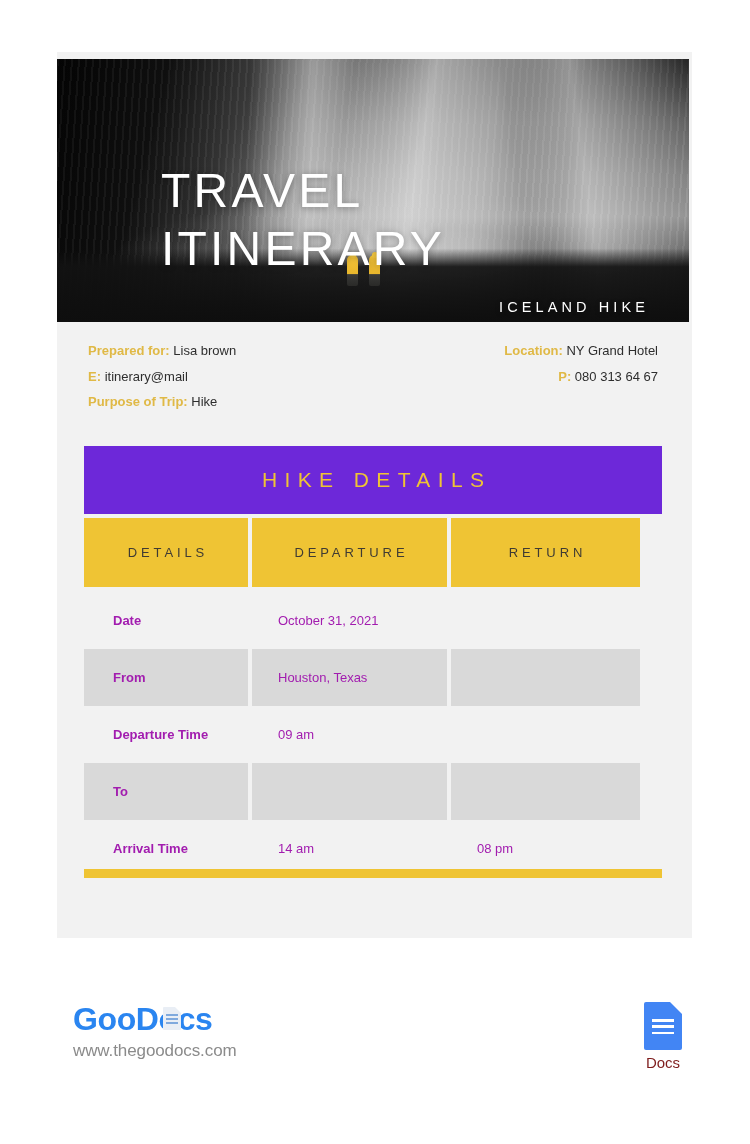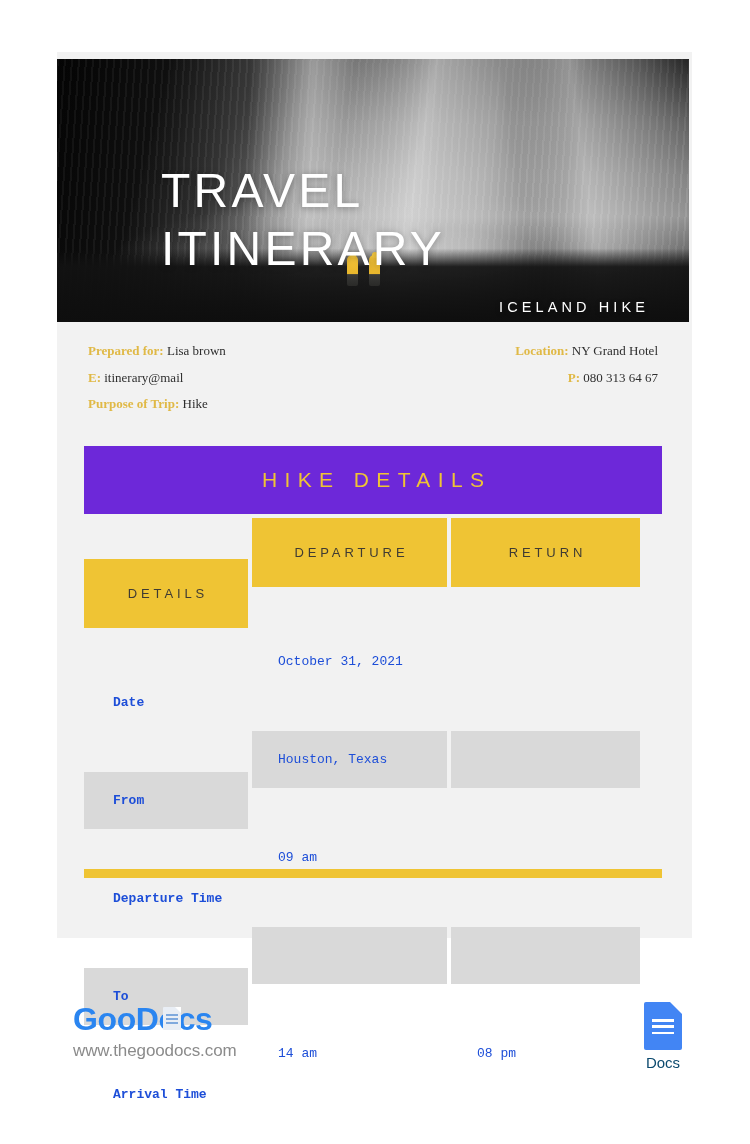--- a/index.html
+++ b/index.html
@@ -119,21 +119,20 @@
     left: 88px;
     top: 343px;
     width: 570px;
   }
   .meta-row {
     display: flex;
     justify-content: space-between;
     align-items: flex-end;
     margin-bottom: 10.5px;
     font-size: 13px;
-    font-family: Liberation Serif, serif;
   }
   .meta-cell { white-space: nowrap; }
   .meta-cell.right { text-align: right; }
   .meta-label {
     color: #e0b946;
     font-weight: 700;
   }
   .meta-value {
     color: #2e2e2e;
     font-weight: 400;
@@ -169,42 +168,41 @@
   .trow {
     display: flex;
     gap: 4px;
   }
   .tcell {
     box-sizing: border-box;
     display: flex;
     align-items: center;
     font-size: 13px;
   }
-  .tcell.c0 { width: 164px; padding-left: 29px; margin-top: 41px; }
+  .tcell.c0 { width: 164px; padding-left: 29px; }
   .tcell.c1 { width: 195px; padding-left: 26px; }
   .tcell.c2 { width: 189px; padding-left: 26px; }
 
   
   .trow.head { margin-bottom: 5px; }
   .trow.head .tcell {
     height: 69px;
     background: #efc434;
     color: #3f3b33;
     font-size: 13px;
     letter-spacing: 3.9px;
     justify-content: center;
     padding-left: 0;
     text-indent: 3.9px;
   }
 
   
   .trow.body .tcell {
     height: 57px;
-    color: #1d4ed8;
-    font-family: Liberation Mono, monospace;
+    color: #a21caf;
   }
   .trow.body.shaded .tcell { background: #d9d9d9; }
   .trow.body .tcell.c0 { font-weight: 700; }
 
   
   #accent-bar {
     position: absolute;
     left: 84px;
     top: 869px;
     width: 578px;
@@ -298,21 +296,21 @@
     width: 22px; height: 19px;
     background:
       linear-gradient(to bottom,
         #ffffff 0px, #ffffff 2.6px, transparent 2.6px, transparent 6.4px,
         #ffffff 6.4px, #ffffff 9px, transparent 9px, transparent 12.8px,
         #ffffff 12.8px, #ffffff 15.4px, transparent 15.4px);
   }
   #docs-label {
     margin-top: 4px;
     font-size: 15px;
-    color: #0c4a6e;
+    color: #7f1d1d;
   }
 </style>
 </head>
 <body>
 
 <div id="page">
 
   <div id="panel"></div>
 
   <div id="hero">

